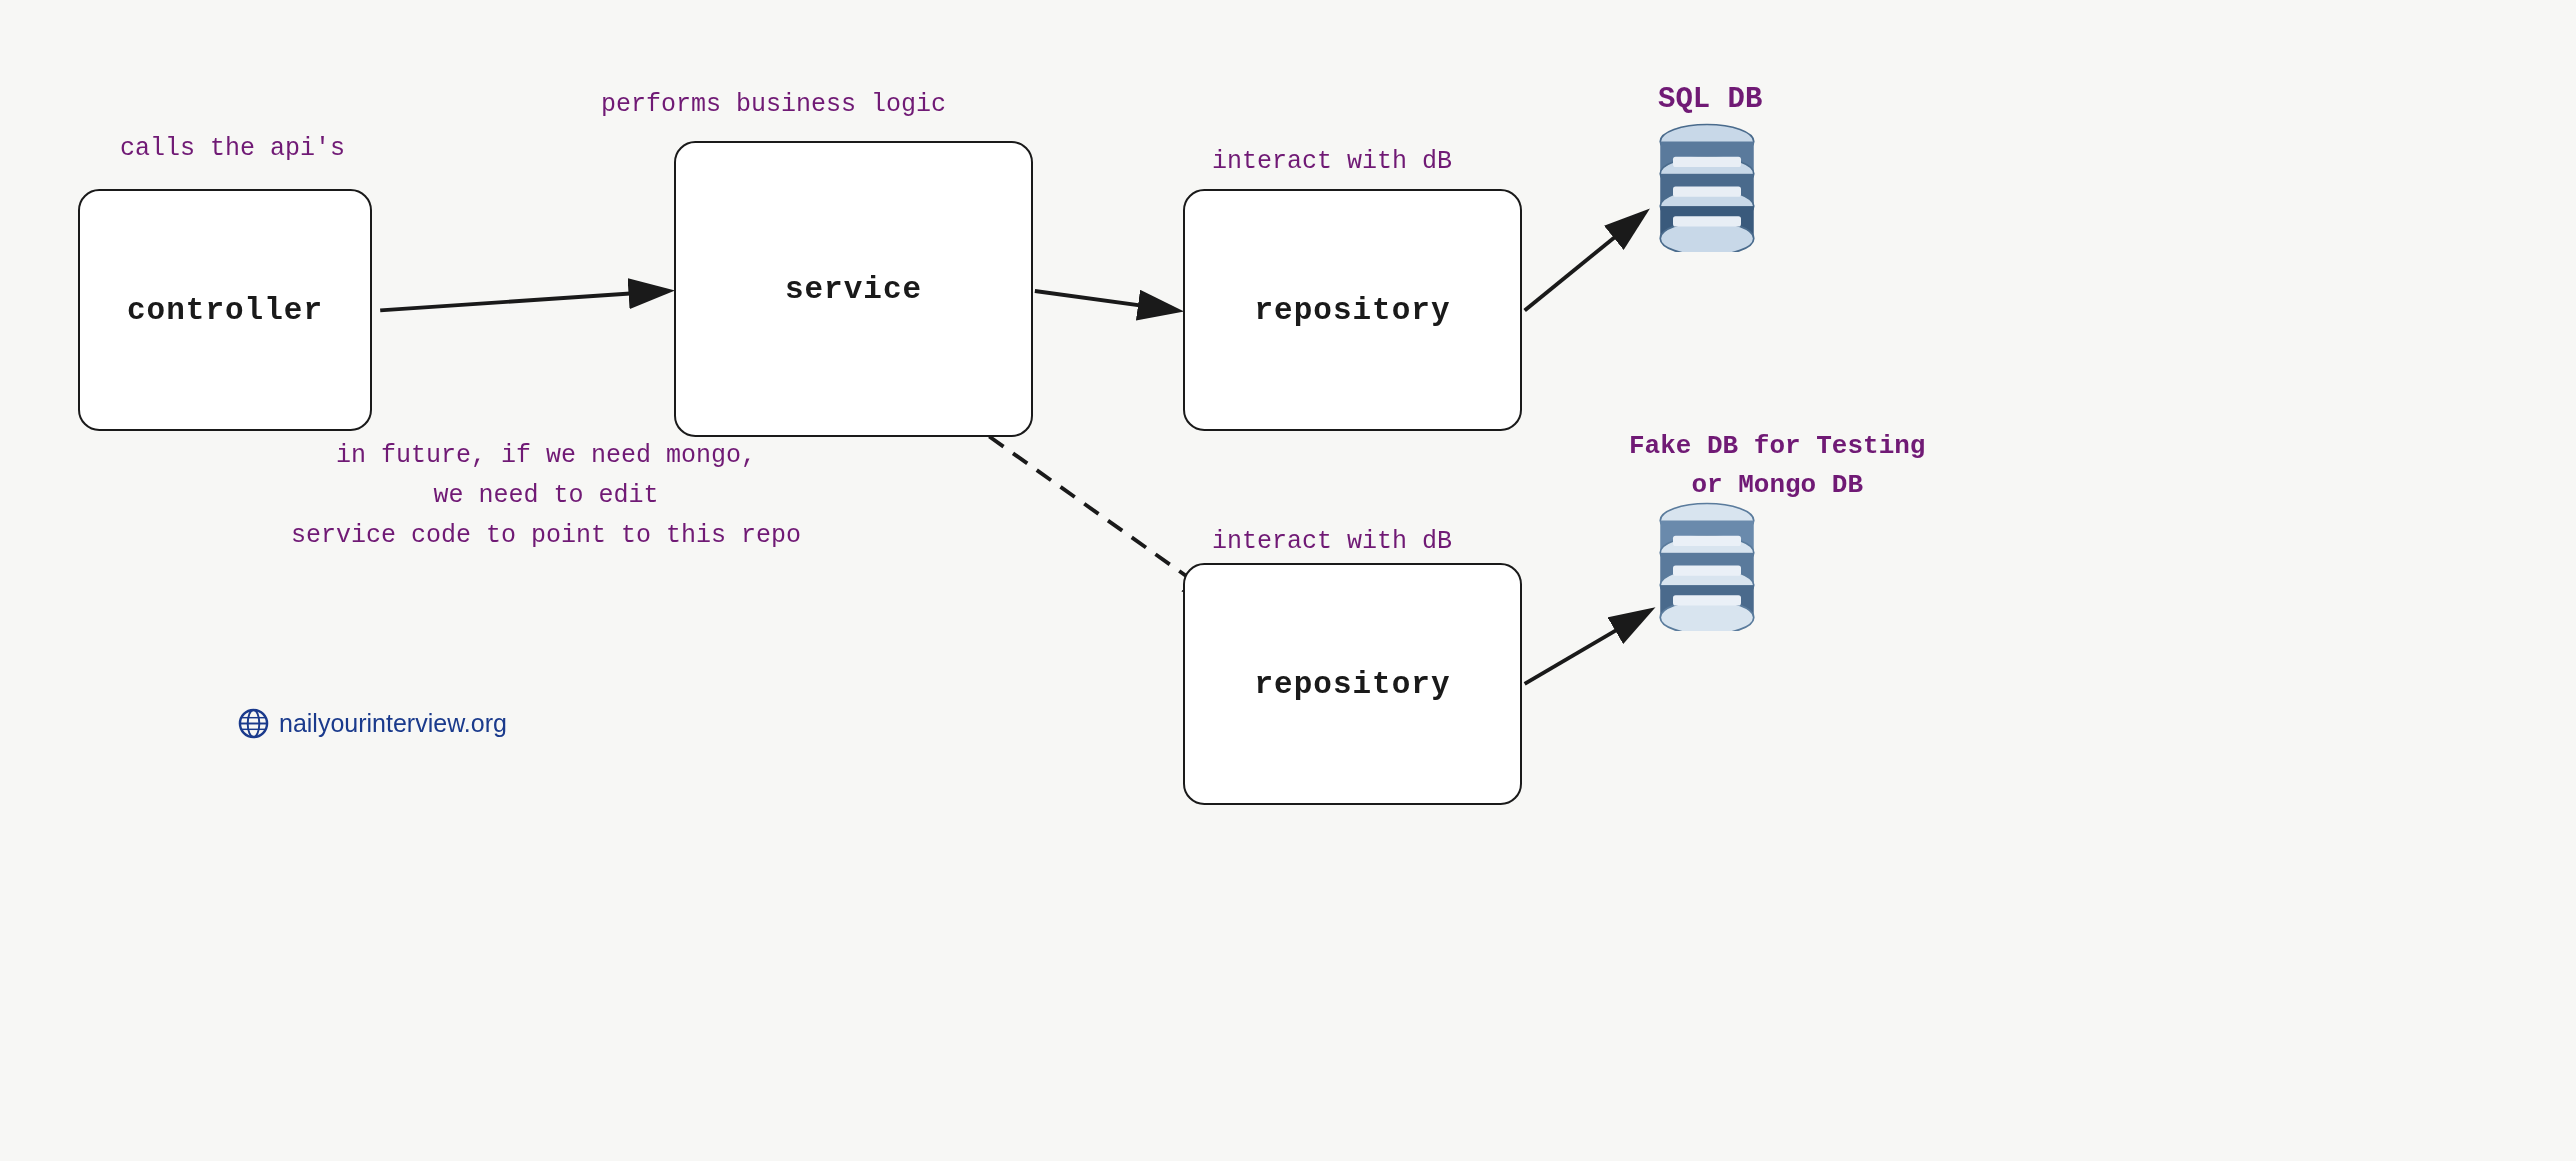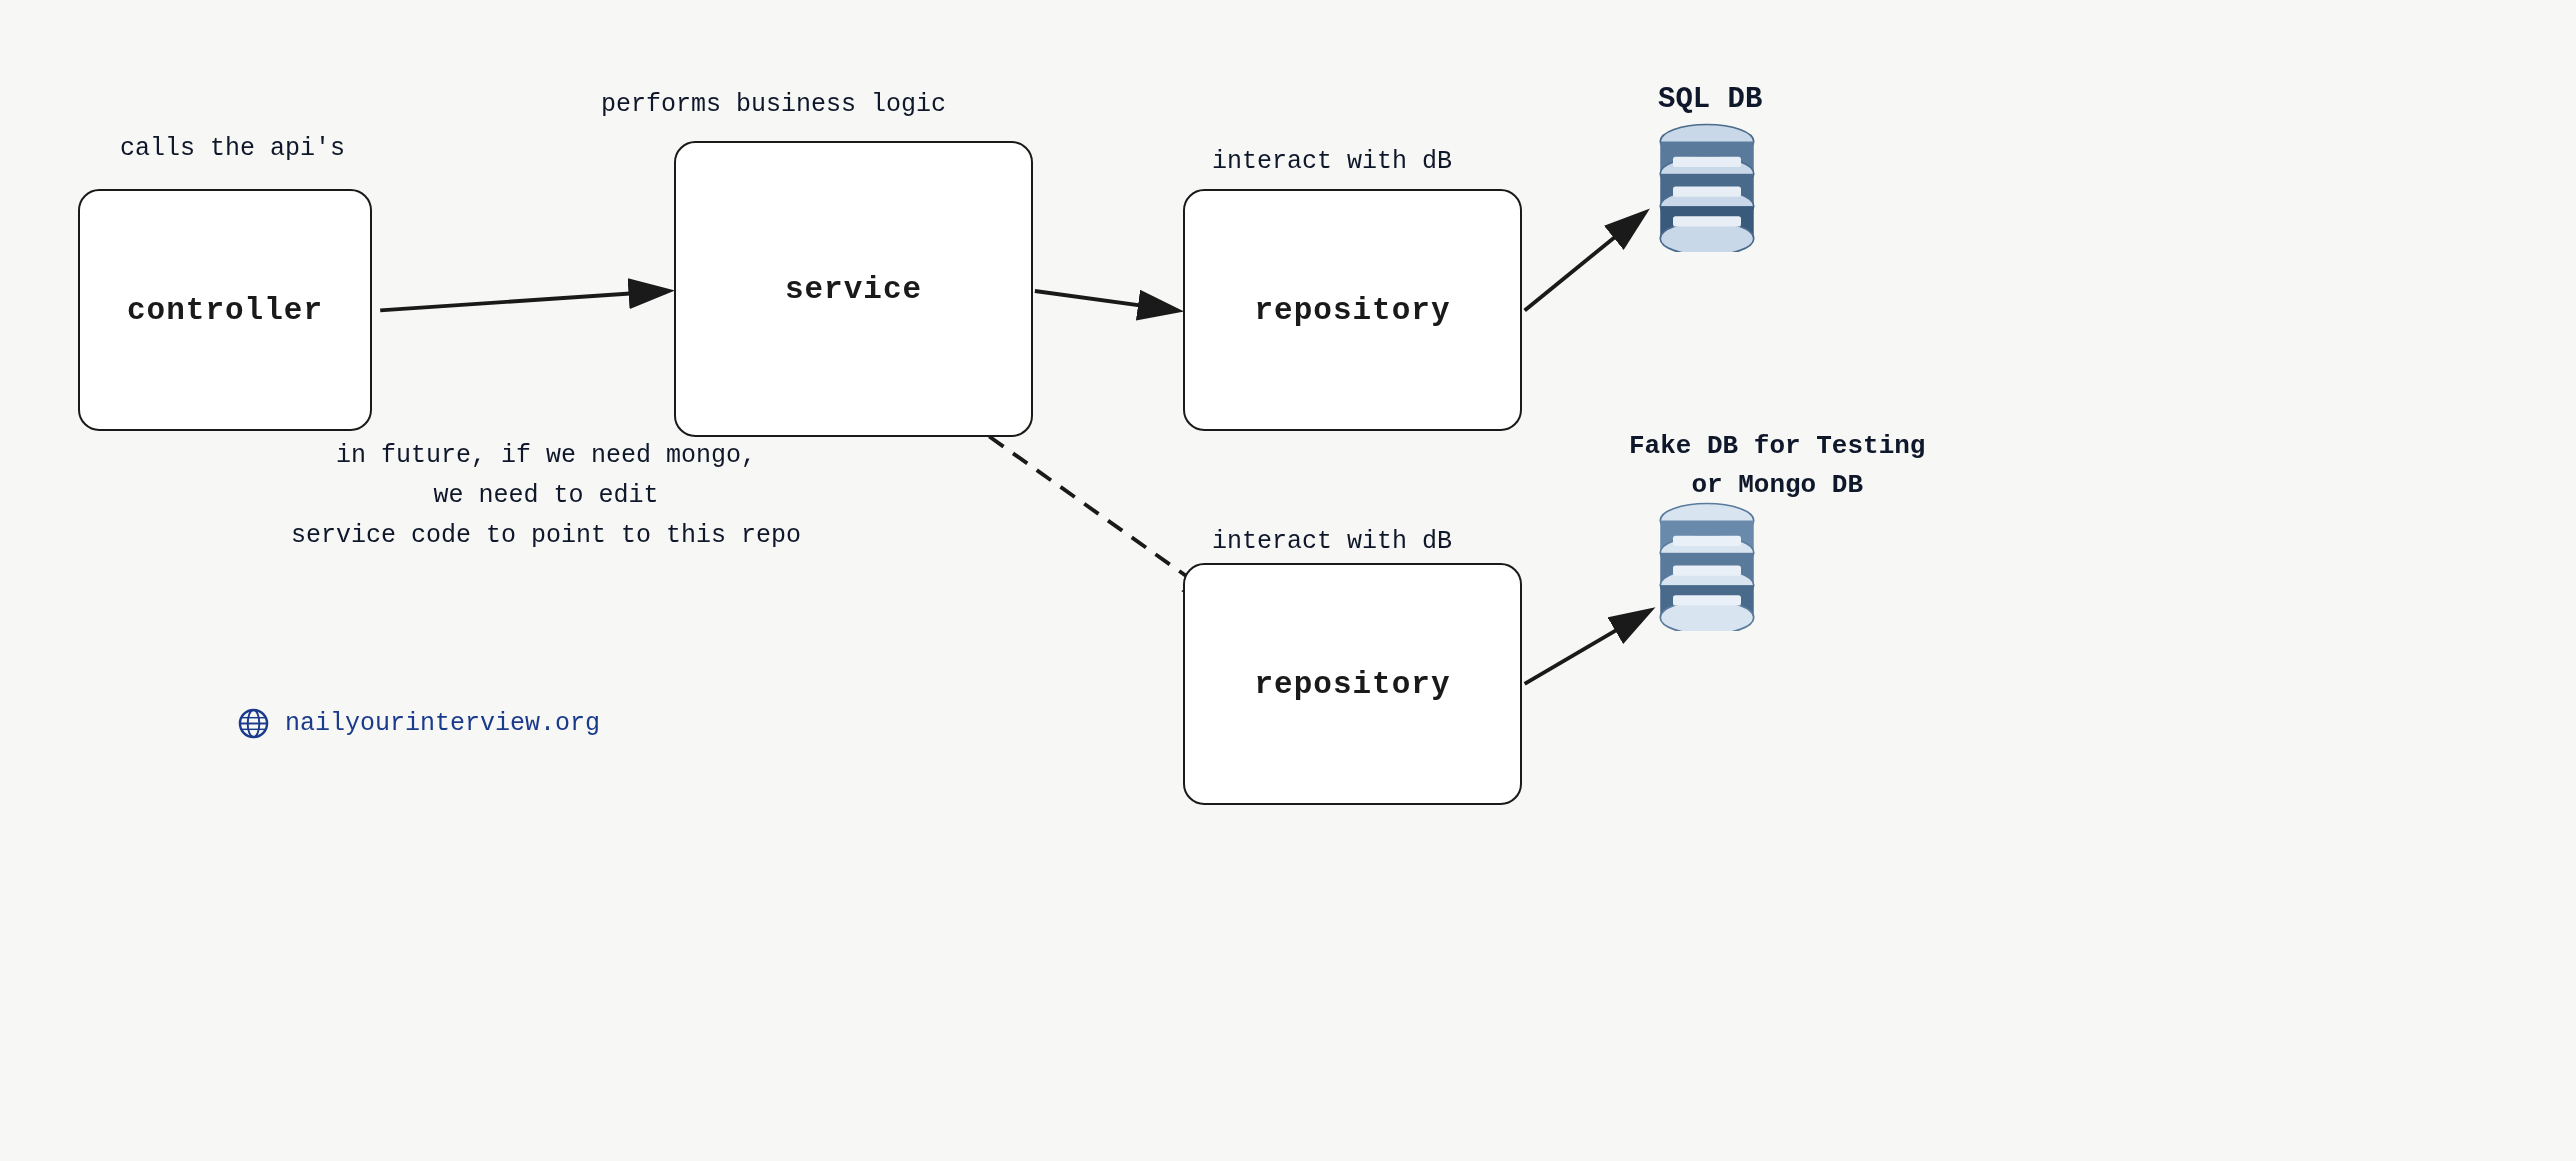--- a/index.html
+++ b/index.html
@@ -31,21 +31,21 @@
       font-size: 31px;
       font-weight: 600;
       color: #1a1a1a;
       letter-spacing: 1px;
     }
 
     
     .label {
       position: absolute;
       font-size: 25px;
-      color: #0f172a;
+      color: #701a75;
       font-family: 'Courier New', Courier, monospace;
       text-align: center;
       line-height: 1.4;
     }
 
     
     .arrows-svg {
       position: absolute;
       top: 0;
       left: 0;
@@ -61,25 +61,25 @@
 
     .db-icon svg {
       width: 126px;
       height: 136px;
     }
 
     
     .website-label {
       position: absolute;
       font-size: 25px;
-      font-family: Liberation Mono, monospace;
+      font-family: Liberation Sans, sans-serif;
       color: #1a1616;
       display: flex;
       align-items: center;
-      gap: 16px;
+      gap: 10px;
     }
 
     .url-text {
       color: #1a3a8c;
     }
   </style>
 </head>
 <body>
 
 <div class="diagram-container">

